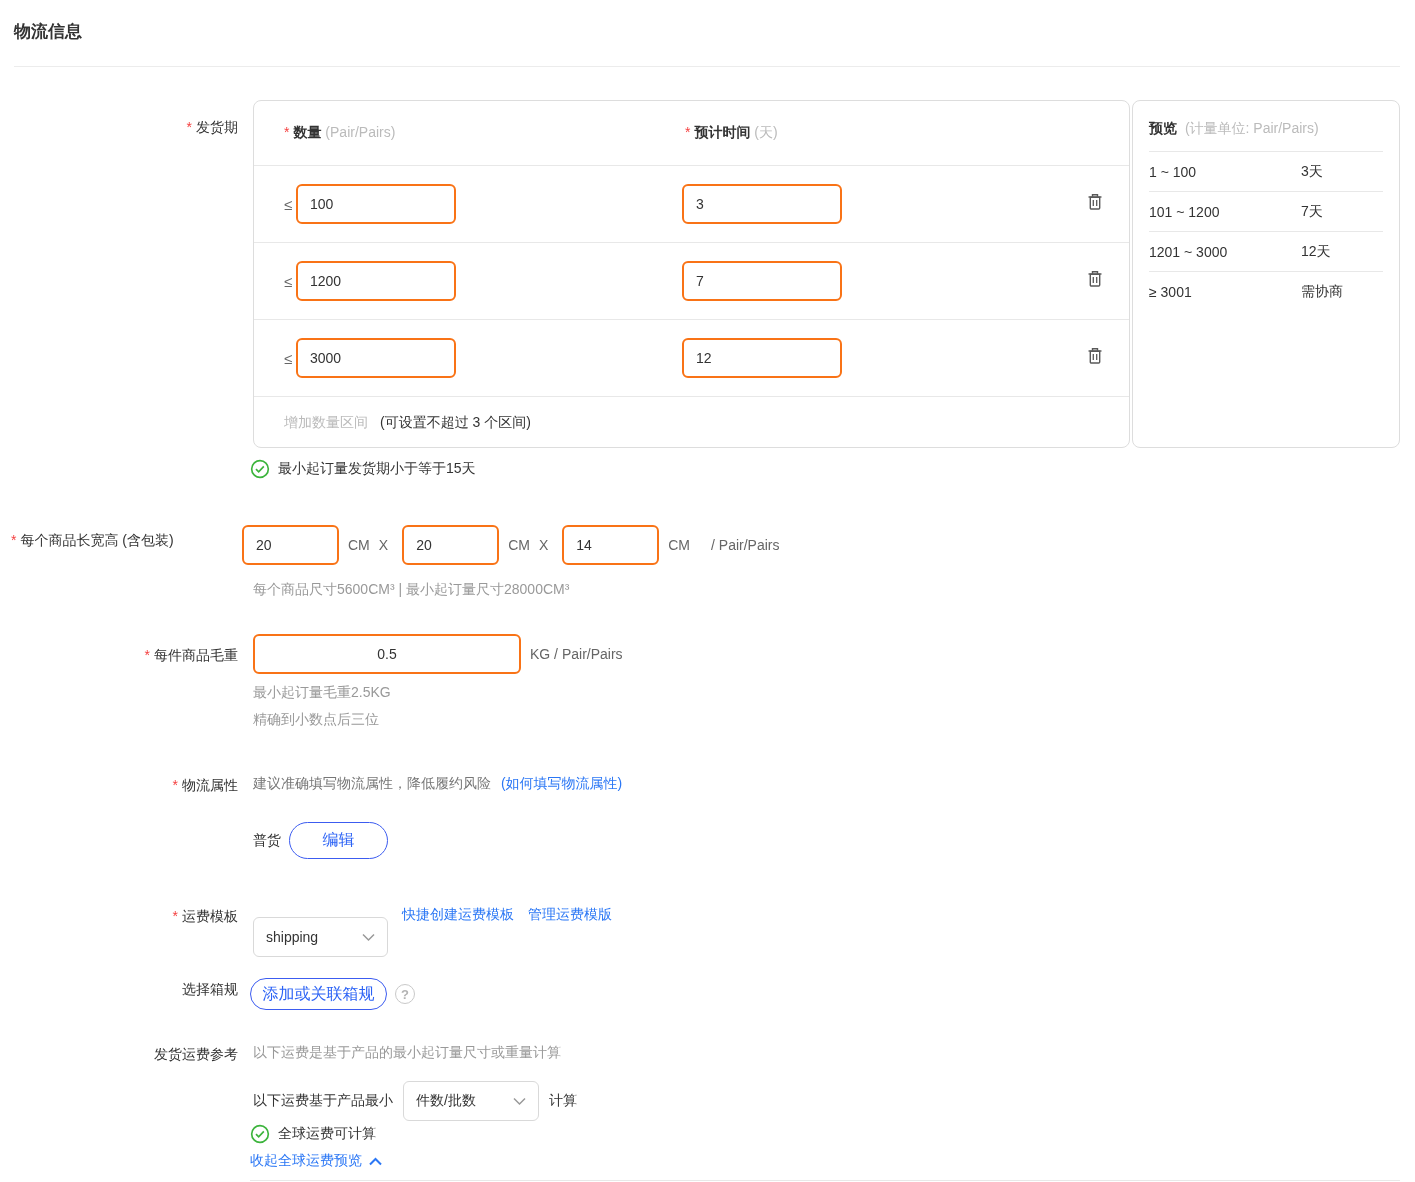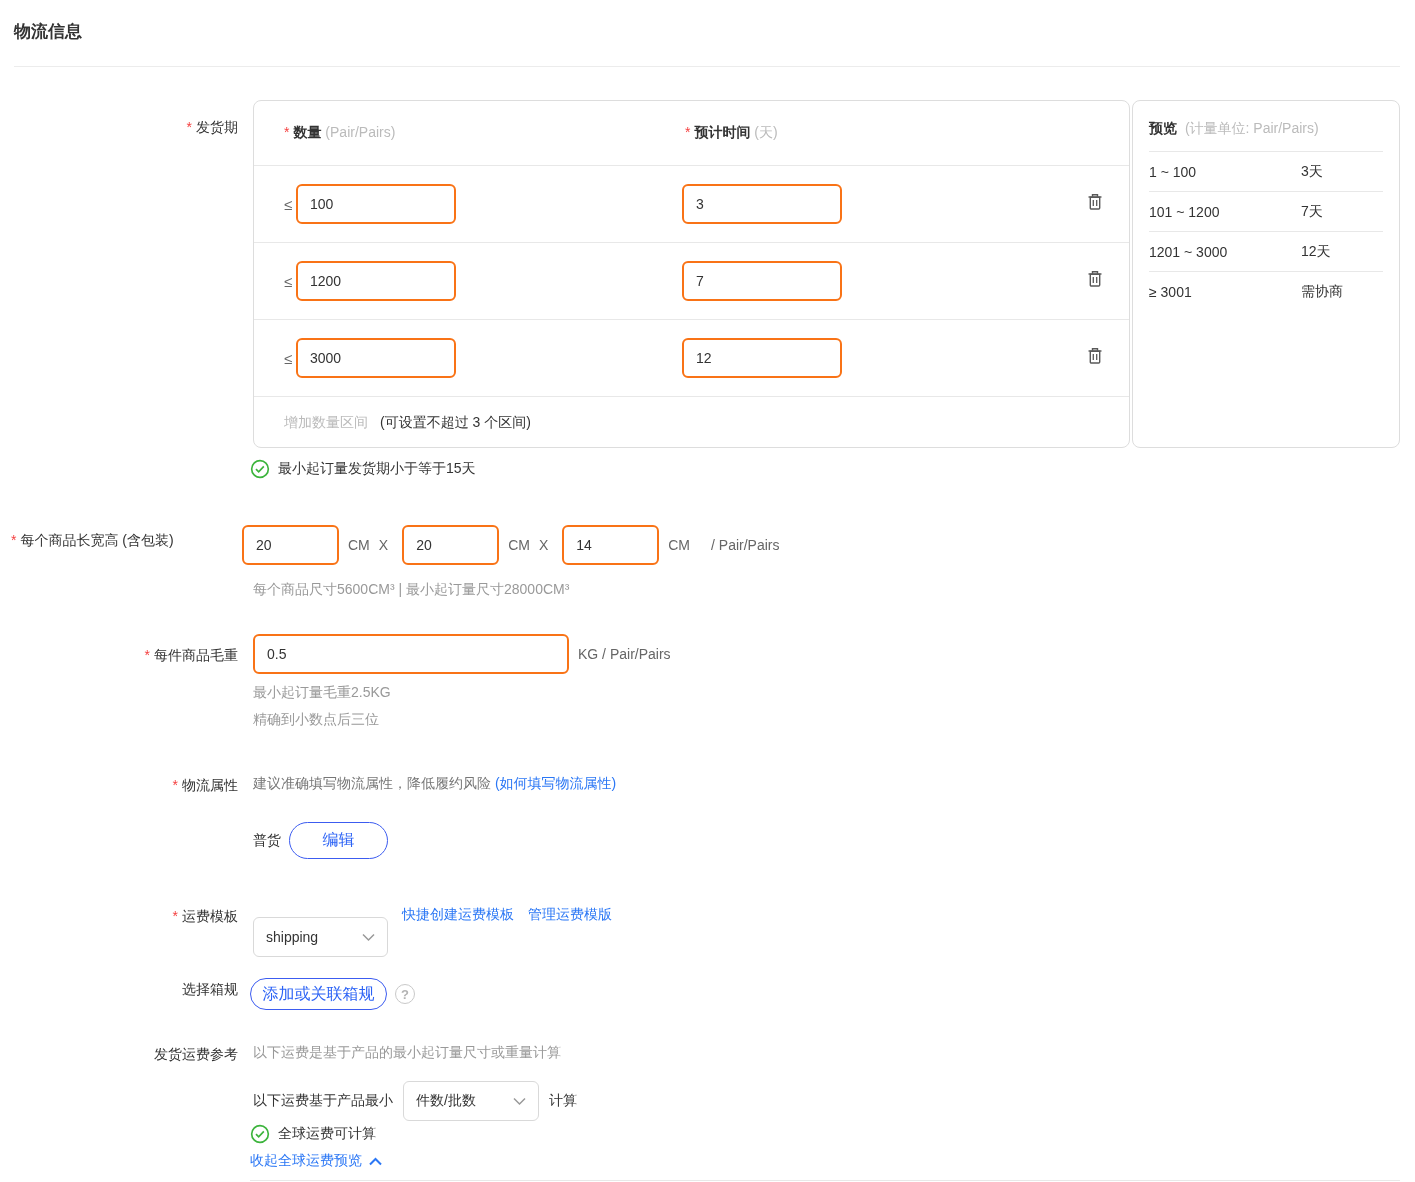--- a/index.html
+++ b/index.html
@@ -176,32 +176,32 @@
     <input class="ipt" value="14" style="">
     <span class="u">CM</span>
     <span class="per">/ Pair/Pairs</span>
   </div>
   <div class="abs hint" style="left:253px;top:581px;">每个商品尺寸5600CM³ | 最小起订量尺寸28000CM³</div>
 
   <div class="abs flabel" style="top:645px;">
     <span class="star">*</span><span>每件商品毛重</span>
   </div>
   <div class="abs row-flex" style="left:253px;top:634px;height:40px;">
-    <input class="ipt" style="width: 316px;" value="0.5">
+    <input class="ipt" style="width: 268px; text-align: center;" value="0.5">
     <span class="u">KG / Pair/Pairs</span>
   </div>
   <div class="abs hint" style="left:253px;top:684px;">最小起订量毛重2.5KG</div>
   <div class="abs hint" style="left:253px;top:711px;">精确到小数点后三位</div>
 
   <div class="abs flabel" style="top:775px;">
     <span class="star">*</span><span>物流属性</span>
   </div>
   <div class="abs" style="left:253px;top:775px;">
     <span style="color:#777;">建议准确填写物流属性，降低履约风险</span>
-    <a class="lnk" style="margin-left:0;">(如何填写物流属性)</a>
+    <a class="lnk" style="margin-left:6px;">(如何填写物流属性)</a>
   </div>
   <div class="abs row-flex" style="left:253px;top:822px;height:37px;">
     <span>普货</span>
     <button class="pill" style="width:99px;height:37px;margin-left:8px;">编辑</button>
   </div>
 
   <div class="abs flabel" style="top:906px;">
     <span class="star">*</span><span>运费模板</span>
   </div>
   <div class="abs row-flex" style="left:253px;top:895px;height:40px;">

